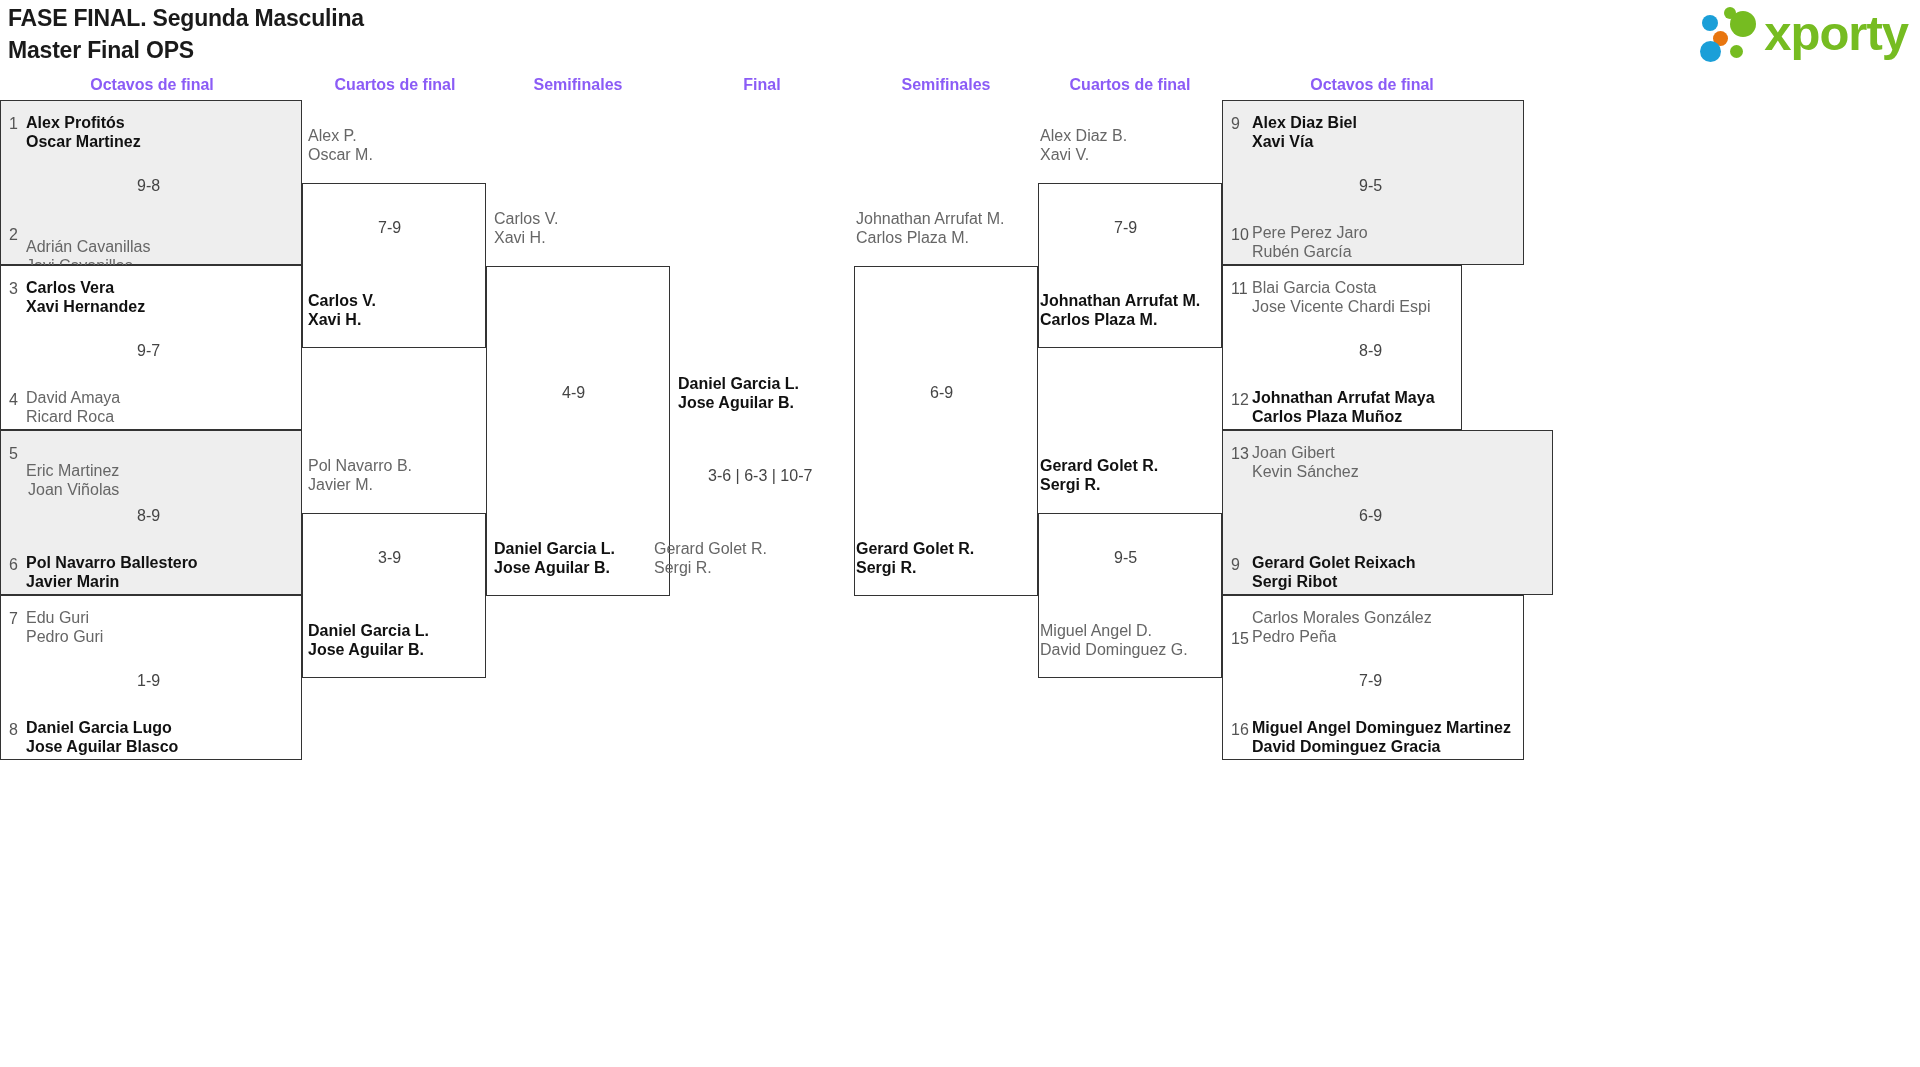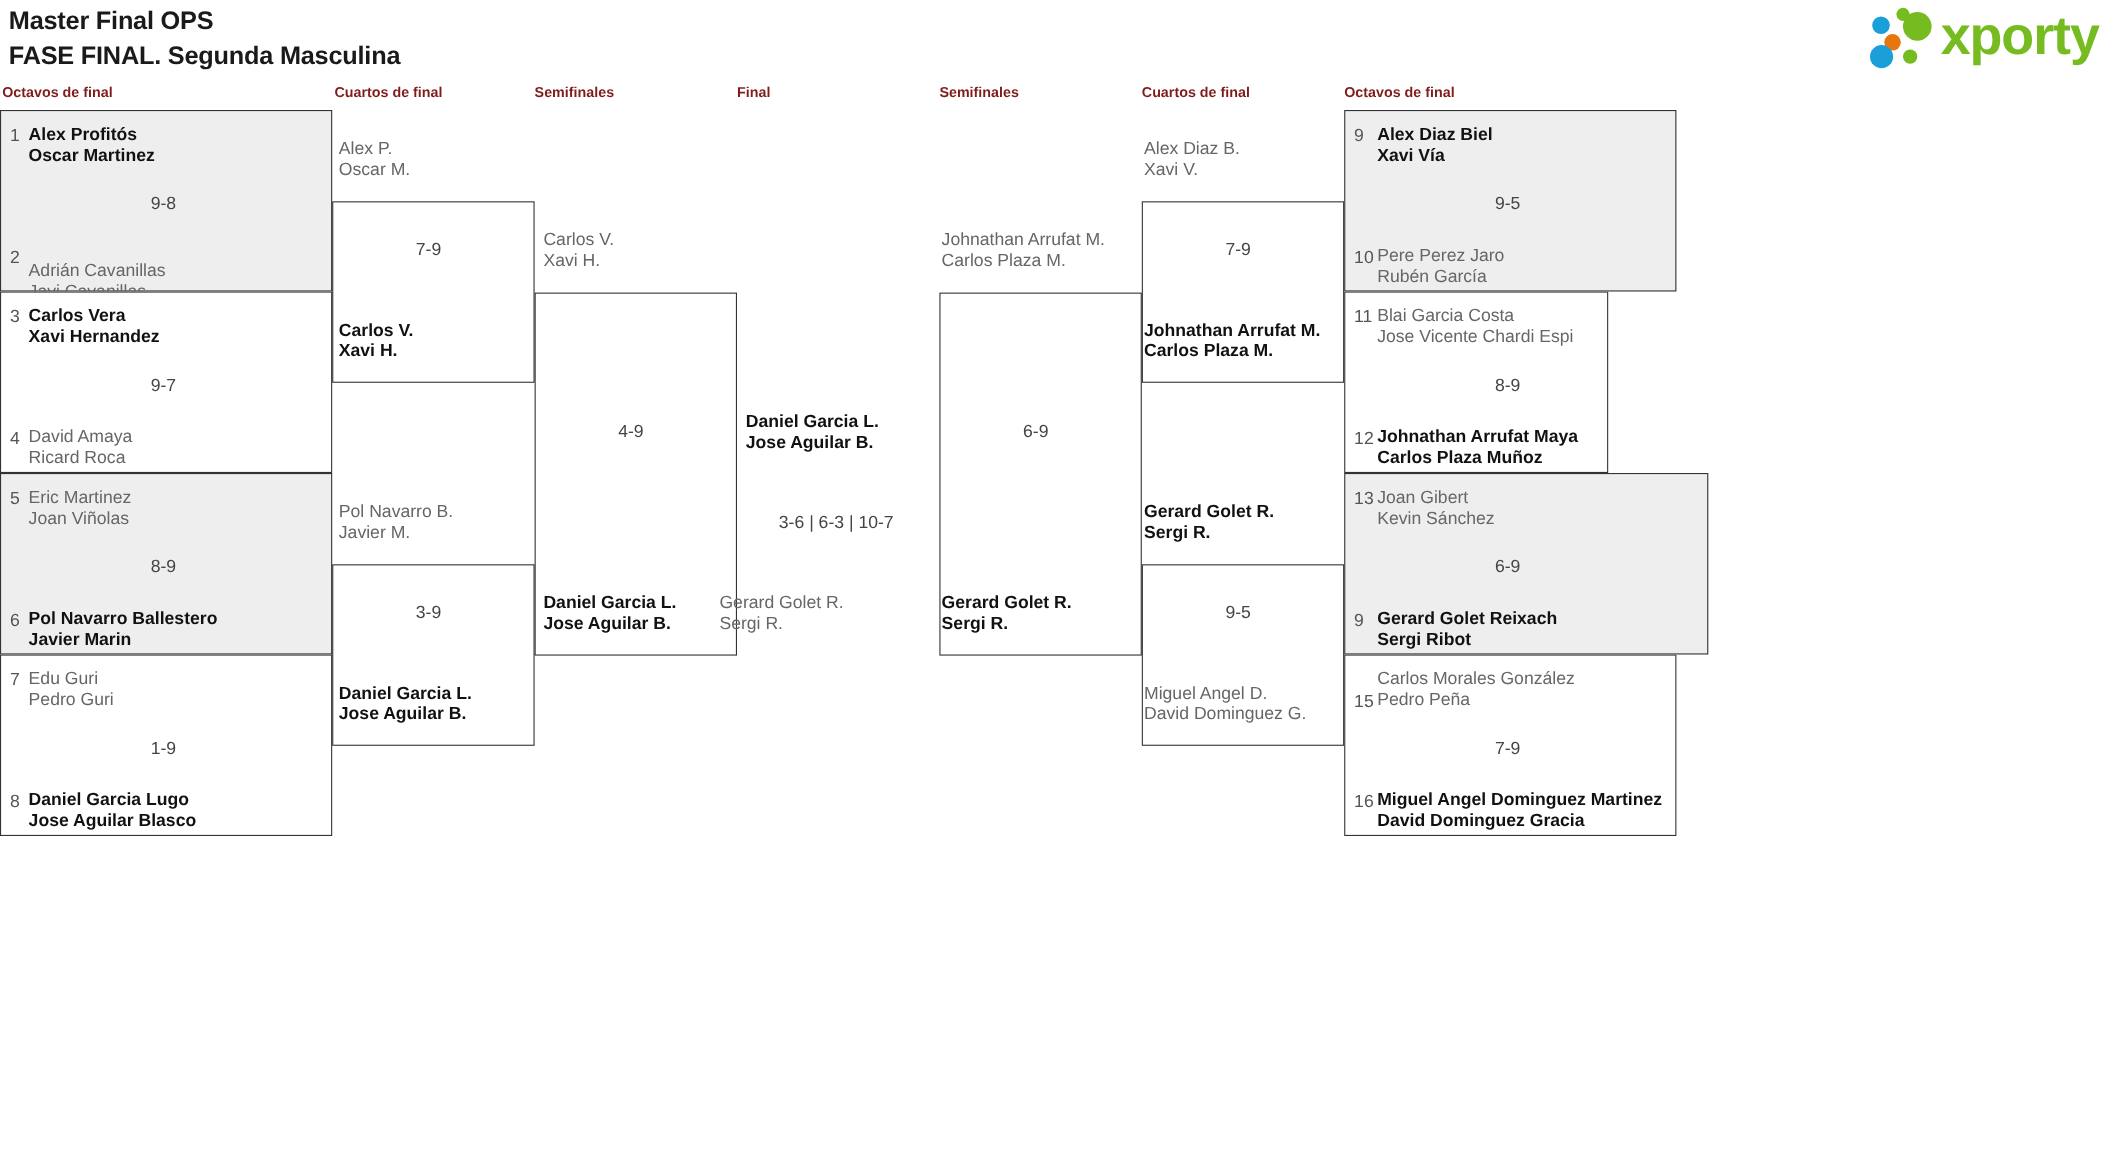--- a/index.html
+++ b/index.html
@@ -22,22 +22,22 @@
   .d2 { width: 12px; height: 12px; background: #76bc21; left: 24px; top: 2px;  }
   .d3 { width: 26px; height: 26px; background: #76bc21; left: 30px; top: 6px;  }
   .d4 { width: 15px; height: 15px; background: #e8760f; left: 13px; top: 26px; }
   .d5 { width: 21px; height: 21px; background: #1b9fd8; left: 0px;  top: 36px; }
   .d6 { width: 13px; height: 13px; background: #76bc21; left: 30px; top: 40px; }
   .logo-word { font-size: 49px; font-weight: 700; color: #76bc21; letter-spacing: -1px; line-height: 50px; margin-left: 2px; }
 
   
   .round-head {
     position: absolute; top: 76px;
-    font-size: 13px; font-weight: 700; color: #7f1d1d;
-    white-space: nowrap;
+    font-size: 16px; font-weight: 700; color: #8b5cf6;
+    text-align: center; white-space: nowrap;
   }
 
   
   .cell {
     position: absolute;
     border: 1px solid #333333;
     background: #ffffff;
   }
   .cell.shaded { background: #eeeeee; }
 
@@ -63,22 +63,22 @@
 
   
   .hook { position: absolute; border: 1px solid #333333; background: transparent; }
 </style>
 </head>
 <body>
 
 <div id="root">
 
   <div class="title-block">
+    <div class="title-line">FASE FINAL. Segunda Masculina</div>
     <div class="title-line">Master Final OPS</div>
-    <div class="title-line">FASE FINAL. Segunda Masculina</div>
   </div>
 
   <div class="logo">
     <div class="logo-dots">
       <i class="d1"></i>
         <i class="d2"></i>
         <i class="d3"></i>
         <i class="d4"></i>
         <i class="d5"></i>
         <i class="d6"></i>
@@ -117,21 +117,21 @@
     <div class="score" style="left:136px; top:76px;">9-7</div>
     <div class="seed" style="top:125px;">4</div>
     <div class="names" style="left:25px; top:122px;">
       <div>David Amaya</div>
       <div>Ricard Roca</div>
     </div>
   </div>
 
   <div class="cell shaded" style="left:0px; top:430px; width:302px; height:165px;">
     <div class="seed" style="top:14px;">5</div>
-    <div class="names" style="left:25px; top:12px;">
+    <div class="names" style="left:25px; top:30px;text-align:right;">
       <div>Eric Martinez</div>
       <div>Joan Viñolas</div>
     </div>
     <div class="score" style="left:136px; top:76px;">8-9</div>
     <div class="seed" style="top:125px;">6</div>
     <div class="names win" style="left:25px; top:122px;">
       <div>Pol Navarro Ballestero</div>
       <div>Javier Marin</div>
     </div>
   </div>

